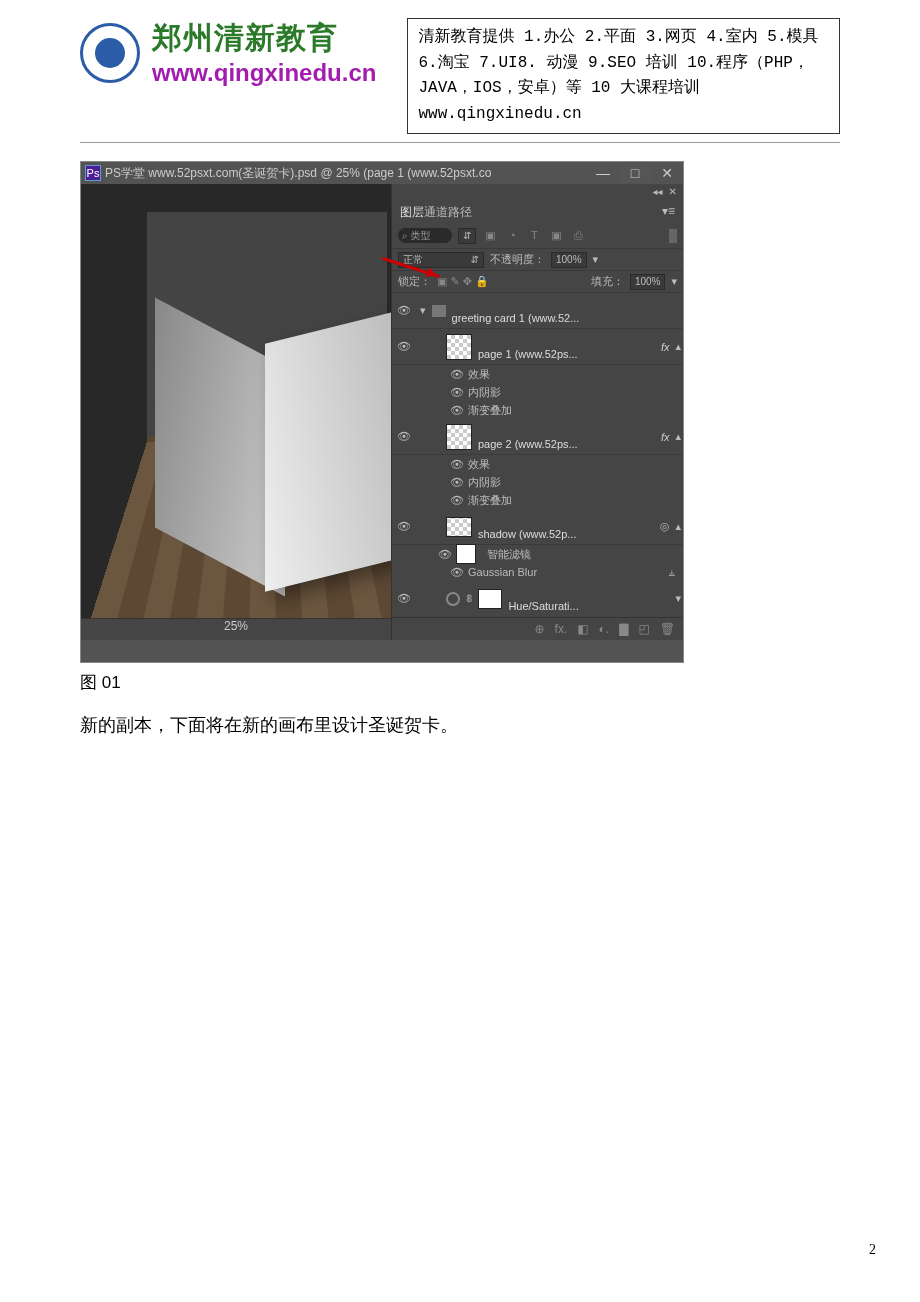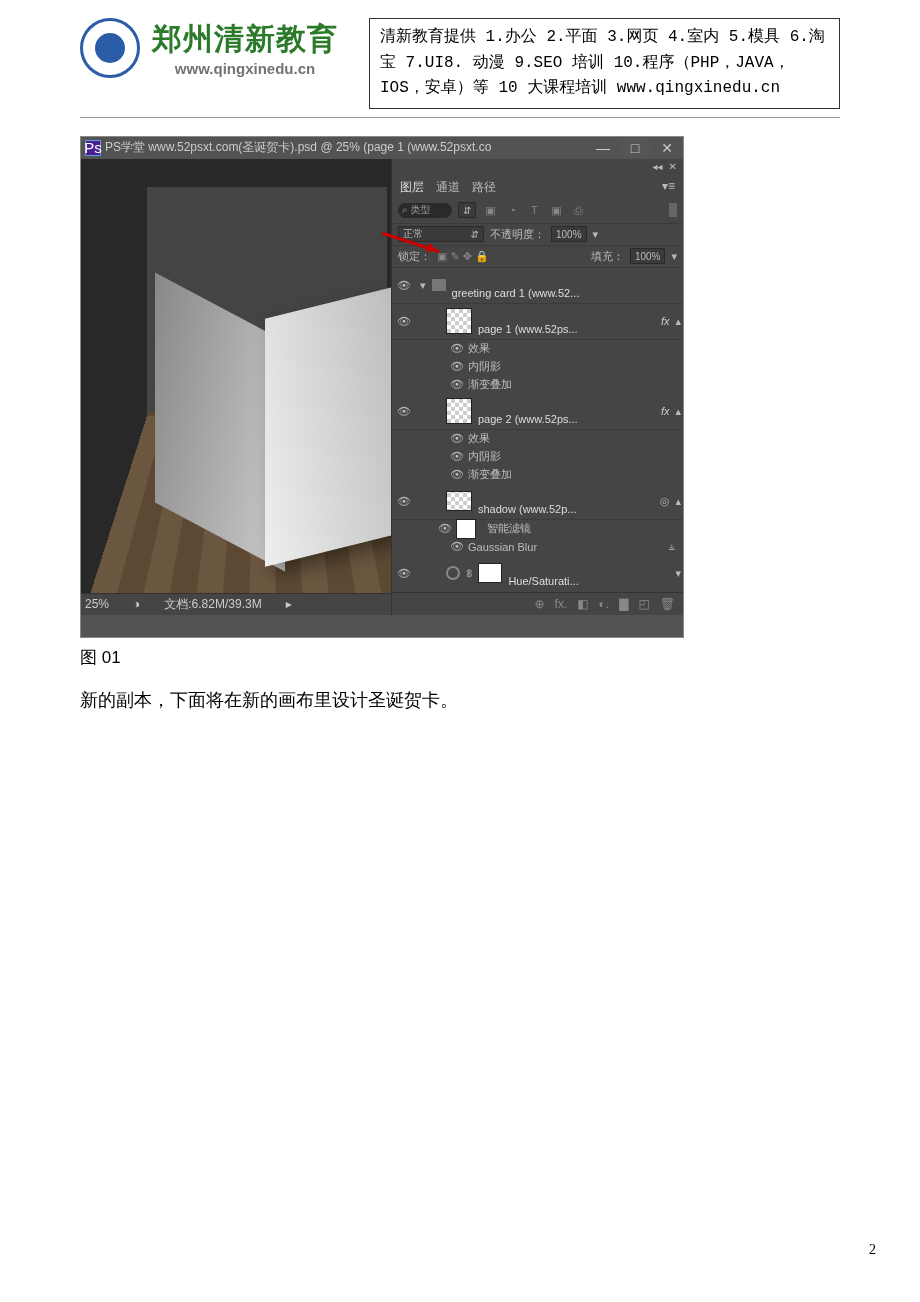--- a/index.html
+++ b/index.html
@@ -4,59 +4,59 @@
 <style>
 * { margin: 0; padding: 0; box-sizing: border-box; }
 body { background: #fff; font-family: "Microsoft YaHei", sans-serif; width: 920px; }
 .page { width: 920px; height: 1302px; position: relative; padding: 18px 80px 0 80px; }
 .header { display: flex; gap: 31px; align-items: flex-start; border-bottom: 1px solid #999; padding-bottom: 8px; }
 .logo-block { display: flex; align-items: center; gap: 12px; }
 .logo-circle { width: 60px; height: 60px; border: 3px solid #2a5ca8; border-radius: 50%; display: flex; align-items: center; justify-content: center; position: relative; }
 .logo-inner { width: 30px; height: 30px; background: #2a5ca8; border-radius: 50%; }
 .logo-text { display: flex; flex-direction: column; }
 .brand { font-size: 30px; font-weight: bold; color: #2a7a2a; letter-spacing: 1px; }
-.brand-url { font-size: 15px; font-weight: bold; color: #737373; text-align: center; }
+.brand-url { font-size: 24px; font-weight: bold; color: #a21caf; }
 .header-box { border: 1px solid #333; padding: 6px 10px; font-size: 16px; line-height: 1.6; flex: 1; font-family: Liberation Mono, monospace; }
 .screenshot { margin: 18px 0 8px 0; width: 604px; height: 502px; background: #535353; position: relative; border: 1px solid #888; }
 .ps-titlebar { height: 22px; background: #535353; display: flex; align-items: center; color: #ccc; font-size: 12px; padding-left: 4px; justify-content: space-between; }
-.ps-ico { width: 16px; height: 16px; background: #4c1d95; border: 1px solid #5a9dd8; color: #fff; font-size: 15px; display: flex; align-items: center; justify-content: center; margin-right: 4px; }
+.ps-ico { width: 16px; height: 16px; background: #4c1d95; border: 1px solid #5a9dd8; color: #fff; font-size: 11px; display: flex; align-items: center; justify-content: center; margin-right: 4px; }
 .win-ctrls { display: flex; gap: 0; }
 .win-ctrls span { width: 32px; height: 20px; display: flex; align-items: center; justify-content: center; color: #ccc; font-size: 14px; }
 .ps-body { display: flex; height: 456px; }
 .canvas-area { width: 310px; background: #282828; position: relative; overflow: hidden; }
 .canvas-inner { position: absolute; left: 66px; top: 28px; width: 240px; height: 410px; background: linear-gradient(#444 0%, #444 55%, #5a4530 55%, #4a3826 100%); }
 .floor { position: absolute; left: 0; top: 56%; width: 100%; height: 44%; background: repeating-linear-gradient(90deg, #6b563f 0 18px, #5c4833 18px 36px); transform: perspective(200px) rotateX(28deg); transform-origin: top; }
 .card-left { position: absolute; left: 8px; top: 120px; width: 130px; height: 230px; background: linear-gradient(100deg, #888, #ccc); transform: skewY(28deg); }
 .card-right { position: absolute; left: 118px; top: 115px; width: 135px; height: 248px; background: linear-gradient(260deg, #bbb, #eee); transform: skewY(-14deg); box-shadow: 8px 10px 18px rgba(0,0,0,0.4); }
 .arrow { position: absolute; left: 300px; top: 104px; width: 60px; height: 3px; background: #c00; transform: rotate(18deg); z-index: 5; }
 .arrow::after { content: ""; position: absolute; right: -2px; top: -4px; border: 5px solid transparent; border-left: 10px solid #c00; }
 .panel { flex: 1; background: #454545; border-left: 1px solid #333; display: flex; flex-direction: column; font-size: 11px; color: #bbb; }
 .panel-top { height: 18px; display: flex; justify-content: flex-end; gap: 6px; padding: 2px 6px; font-size: 10px; }
-.tabs { display: flex; gap: 12px; padding: 2px 8px; font-size: 12px; }
+.tabs { display: flex; padding: 2px 8px; font-size: 12px; }
 .tabs span:first-child { color: #ddd; }
 .row { display: flex; align-items: center; gap: 6px; padding: 2px 6px; border-bottom: 1px solid #3a3a3a; height: 22px; }
 .search { width: 54px; height: 15px; background: #2a2a2a; border-radius: 8px; font-size: 10px; padding: 0 4px; display: flex; align-items: center; color: #999; }
 .dd { background: #3a3a3a; border: 1px solid #2a2a2a; padding: 0 4px; height: 16px; font-size: 10px; display: flex; align-items: center; }
 .icon-row span { width: 16px; text-align: center; color: #888; }
 .layers { flex: 1; overflow: hidden; background: #454545; }
 .layer { display: flex; align-items: center; border-bottom: 1px solid #3a3a3a; padding: 4px 2px; gap: 6px; }
 .eye { width: 20px; text-align: center; font-size: 11px; }
 .spacer { width: 20px; }
 .thumb { width: 26px; height: 26px; background: #888; border: 1px solid #222; position: relative; flex-shrink: 0; }
 .thumb.trans { background: repeating-conic-gradient(#ccc 0% 25%, #fff 0% 50%) 50% / 8px 8px; }
 .thumb.so { width: 26px; height: 20px; }
 .thumb.white { background: #fff; }
 .thumb.folder { width: 14px; height: 12px; background: #777; border: none; }
 .lname { flex: 1; font-size: 11px; color: #ddd; margin-top: 15px; }
 .sub { padding-left: 58px; font-size: 11px; color: #bbb; height: 18px; display: flex; align-items: center; gap: 4px; }
 .sub .eye2 { width: 14px; }
 .fx { font-style: italic; color: #ccc; }
 .ring { width: 14px; height: 14px; border: 2px solid #888; border-radius: 50%; display: inline-block; }
 .pbot { display: flex; gap: 10px; padding: 4px 8px; justify-content: flex-end; color: #888; font-size: 12px; border-top: 1px solid #333; }
-.statusbar { position: absolute; left: 0; bottom: 0; width: 310px; height: 22px; background: #454545; color: #ccc; display: flex; align-items: center; gap: 24px; padding: 0 4px; font-size: 12px; border-top: 1px solid #333; }
+.statusbar { position: absolute; left: 0; bottom: 0; width: 310px; height: 22px; background: #454545; color: #ccc; display: flex; align-items: center; gap: 24px; padding: 0 12px; font-size: 12px; border-top: 1px solid #333; flex-direction: column; }
 .caption { font-size: 17px; margin-bottom: 14px; }
 .body-text { font-size: 18px; line-height: 1.9; text-indent: 2em; }
 .body-text2 { font-size: 18px; line-height: 1.9; }
 .page-num { position: absolute; right: 44px; bottom: 44px; font-size: 14px; font-family: serif; }
 </style>
 </head>
 <body>
 
 <div class="page">
   <div class="header">

